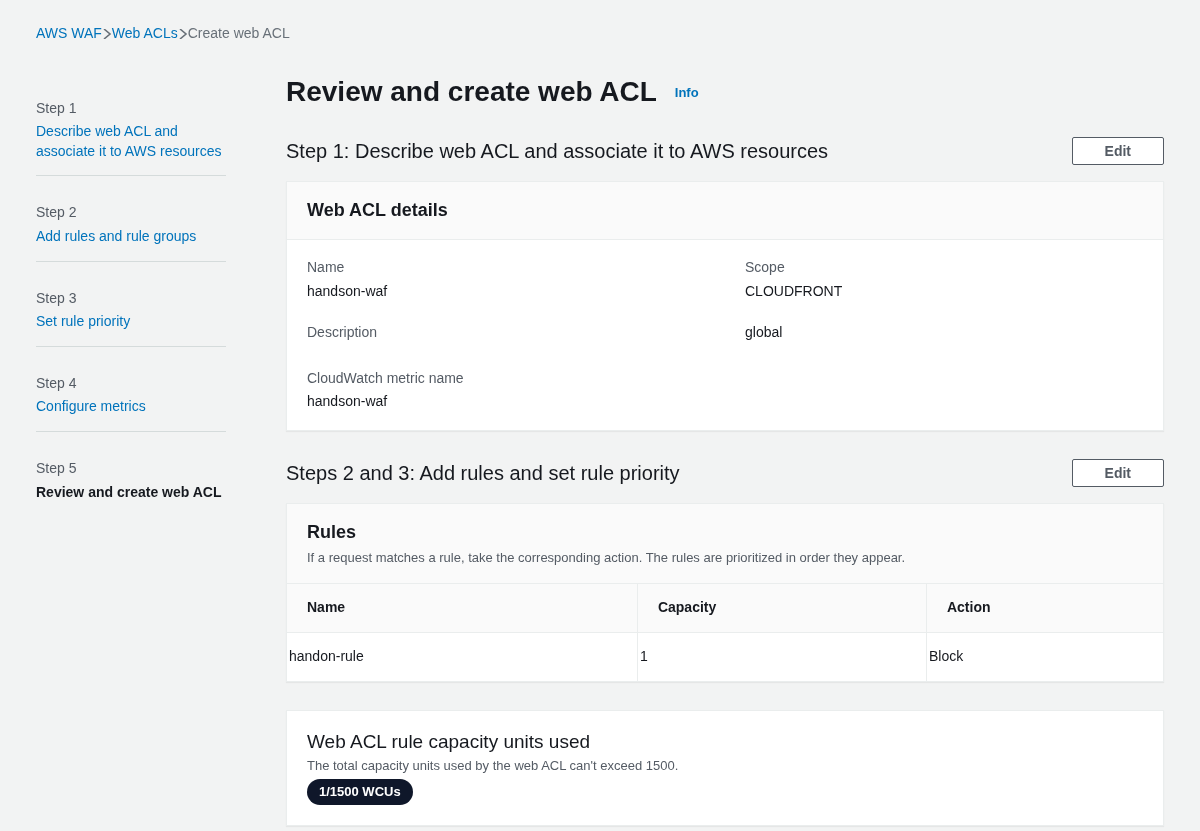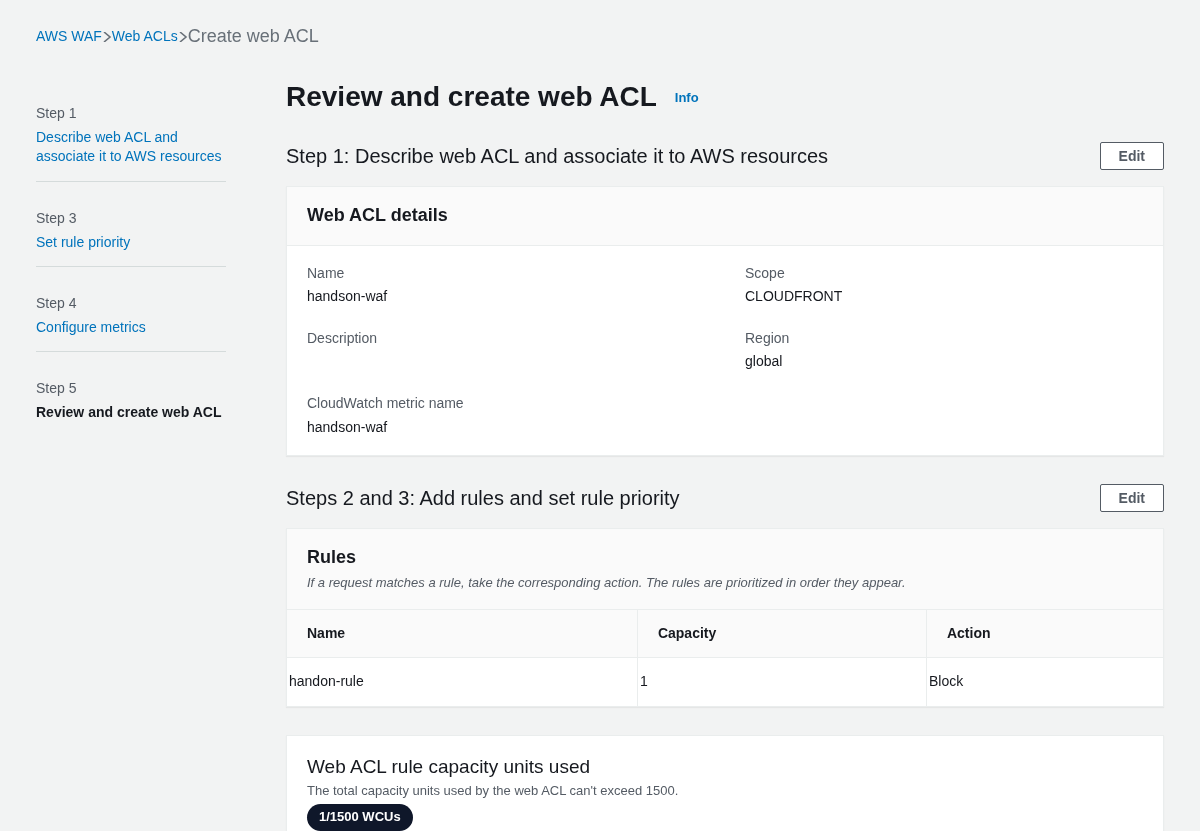--- a/index.html
+++ b/index.html
@@ -16,21 +16,21 @@
   padding: 24px 36px;
 }
 
 
 .breadcrumb {
   display: flex;
   align-items: center;
   margin-bottom: 28px;
 }
 .breadcrumb .link { color: #0073bb; font-size: 14px; }
-.breadcrumb .current { color: #687078; font-size: 18px; }
+.breadcrumb .current { color: #687078; font-size: 14px; }
 .breadcrumb .chevron { color: #687078; }
 .breadcrumb .chevron svg { width: 10px; height: 10px; display: block; }
 
 
 .layout { display: flex; gap: 60px; }
 .sidebar { width: 190px; flex-shrink: 0; }
 .main { flex: 1; min-width: 0; }
 
 
 .step-item { padding: 10px 0 14px 0; border-bottom: 1px solid #d5dbdb; }
@@ -63,37 +63,37 @@
 }
 
 
 .btn {
   background: #fff;
   border: 1px solid #545b64;
   border-radius: 2px;
   color: #545b64;
   font-weight: 700;
   font-size: 14px;
-  padding: 5px 18px;
+  padding: 5px 32px;
   cursor: pointer;
 }
 
 
 .card {
   background: #fff;
   border: 1px solid #eaeded;
   box-shadow: 0 1px 1px rgba(0,0,0,0.05);
 }
 .card-header {
   padding: 16px 20px;
   border-bottom: 1px solid #eaeded;
   background: #fafafa;
 }
 .card-header h3 { font-size: 18px; font-weight: 700; color: #16191f; }
-.card-header .subtitle { font-size: 13px; color: #545b64; margin-top: 4px; font-style: italic; }
+.card-header .subtitle { font-size: 13px; color: #545b64; margin-top: 4px; }
 .card-body { padding: 18px 20px; }
 
 
 .kv-grid {
   display: grid;
   grid-template-columns: 1fr 1fr;
   column-gap: 40px;
   row-gap: 22px;
 }
 .kv .label { color: #545b64; font-size: 14px; margin-bottom: 4px; }
@@ -155,20 +155,24 @@
     <span class="current">Create web ACL</span>
   </nav>
 
   <div class="layout">
     <aside class="sidebar">
       <div class="step-item">
         <div class="step-num">Step 1</div>
         <div class="step-label">Describe web ACL and associate it to AWS resources</div>
       </div>
       <div class="step-item">
+        <div class="step-num">Step 2</div>
+        <div class="step-label">Add rules and rule groups</div>
+      </div>
+      <div class="step-item">
         <div class="step-num">Step 3</div>
         <div class="step-label">Set rule priority</div>
       </div>
       <div class="step-item">
         <div class="step-num">Step 4</div>
         <div class="step-label">Configure metrics</div>
       </div>
       <div class="step-item active">
         <div class="step-num">Step 5</div>
         <div class="step-label">Review and create web ACL</div>
@@ -199,21 +203,20 @@
             </div>
             <div class="kv">
               <div class="label">Scope</div>
               <div class="value">CLOUDFRONT</div>
             </div>
             <div class="kv">
               <div class="label">Description</div>
               <div class="value"></div>
             </div>
             <div class="kv">
-              <div class="label">Region</div>
               <div class="value">global</div>
             </div>
             <div class="kv">
               <div class="label">CloudWatch metric name</div>
               <div class="value">handson-waf</div>
             </div>
           </div>
         </div>
       </div>
 

